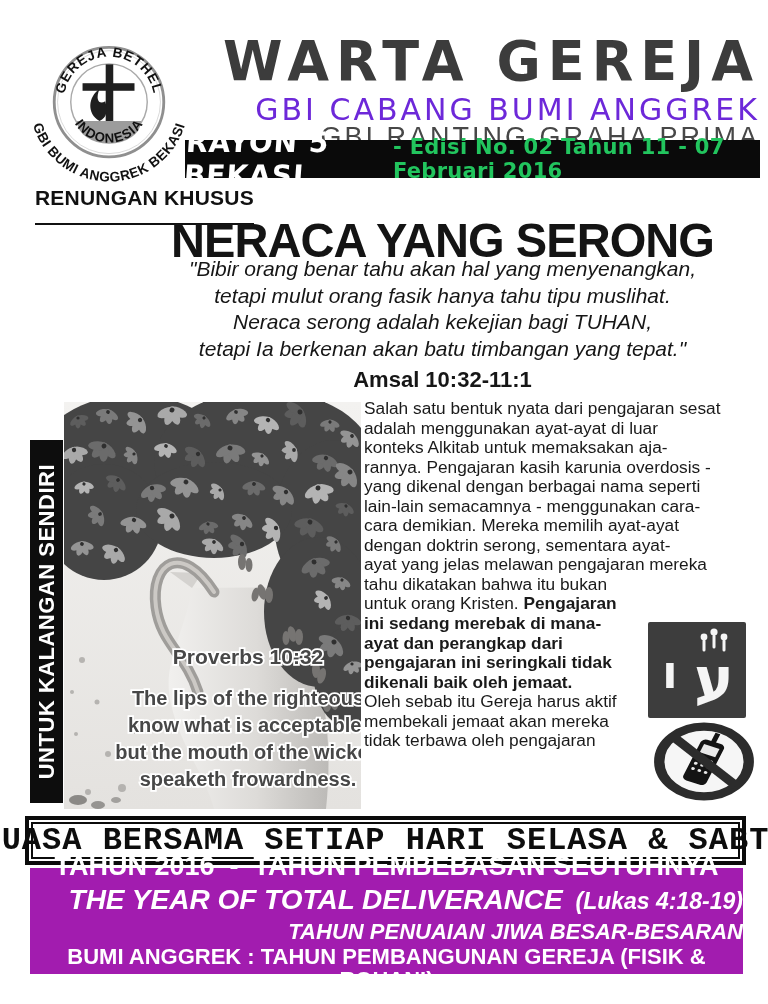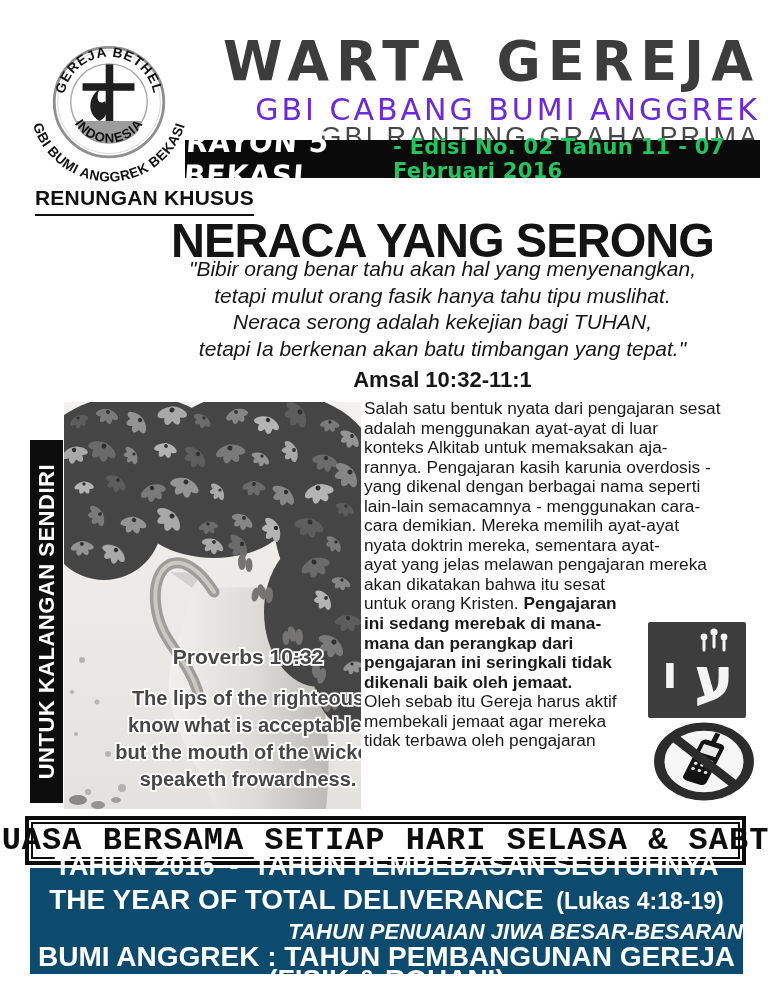--- a/index.html
+++ b/index.html
@@ -17,21 +17,21 @@
              letter-spacing:3px;color:#474747;}
   .banner{position:absolute;left:185px;top:140px;width:575px;height:38px;background:#0a0a0a;
           display:flex;align-items:center;justify-content:center;gap:10px;}
   .banner-left{color:#fff;font-family:"DejaVu Sans",sans-serif;font-weight:bold;
                font-size:28px;letter-spacing:1px;transform:skewX(-4deg);}
   .banner-right{color:#22c55e;font-family:"DejaVu Sans",sans-serif;font-weight:bold;
                 font-size:21px;letter-spacing:0.3px;}
 
   
   .section-label{position:absolute;left:35px;top:186px;font-size:21px;font-weight:bold;
-                 letter-spacing:0.2px;border-bottom:2.5px solid #111;padding-bottom:4px;}
+                 letter-spacing:0.2px;border-bottom:2.5px solid #111;padding-bottom:13px;}
 
   
   .headline{position:absolute;left:130px;top:212px;width:625px;text-align:center;
             font-weight:bold;font-size:49px;letter-spacing:-1px;transform:scaleX(.96);
             color:#141414;}
   .quote{position:absolute;left:110px;top:256px;width:665px;text-align:center;
          font-style:italic;font-size:21px;line-height:26.5px;color:#161616;}
   .quote-ref{font-style:normal;font-weight:bold;font-size:22px;margin-top:5px;}
 
   
@@ -55,28 +55,28 @@
 
   
   .notice-box{position:absolute;left:25px;top:816px;width:713px;height:41px;
               border:4px solid #0b0b0b;}
   .notice-inner{position:absolute;inset:2px;border:2px solid #0b0b0b;display:flex;
                 align-items:center;justify-content:center;}
   .notice-inner span{font-family:Liberation Mono, monospace;font-weight:bold;font-size:32px;
                      letter-spacing:1px;color:#0d0d0d;white-space:pre;}
 
   
-  .footer{position:absolute;left:30px;top:868px;width:713px;height:106px;background:#0c4a6e;
+  .footer{position:absolute;left:30px;top:868px;width:713px;height:106px;background:#a21caf;
           color:#fff;text-align:center;display:flex;flex-direction:column;justify-content:center;
           gap:1px;}
   .f1{font-weight:bold;font-size:27px;line-height:29px;white-space:pre;}
-  .f2{font-weight:bold;font-size:28px;line-height:35px;white-space:pre;}
+  .f2{font-weight:bold;font-style:italic;font-size:28px;line-height:35px;white-space:pre;text-align:right;}
   .f2 .small{font-size:23px;}
   .f3{font-weight:bold;font-style:italic;font-size:22px;line-height:24px;text-align:right;}
-  .f4{font-weight:bold;font-size:28px;line-height:23px;}
+  .f4{font-weight:bold;font-size:22px;line-height:23px;}
 </style>
 </head>
 <body>
 
 <div class="page">
 
   <svg class="logo" width="170" height="153" viewBox="0 0 180 162">
     <defs>
       <path id="arcTop" d="M43.6,57.6 A48,48 0 0 1 136.4,57.6" fill="none"></path>
       <path id="arcBottom" d="M52.8,91.5 A43,43 0 0 0 127.2,91.5" fill="none"></path>
@@ -542,30 +542,30 @@
   </svg>
 
   <div class="body-col" id="body-col">
       <div class="bline"><span>Salah satu bentuk nyata dari pengajaran sesat</span></div>
       <div class="bline"><span>adalah menggunakan ayat-ayat di luar</span></div>
       <div class="bline"><span>konteks Alkitab untuk memaksakan aja-</span></div>
       <div class="bline"><span>rannya. Pengajaran kasih karunia overdosis -</span></div>
       <div class="bline"><span>yang dikenal dengan berbagai nama seperti</span></div>
       <div class="bline"><span>lain-lain semacamnya - menggunakan cara-</span></div>
       <div class="bline"><span>cara demikian. Mereka memilih ayat-ayat</span></div>
-      <div class="bline"><span>nyata doktrin mereka, sementara ayat-</span></div>
+      <div class="bline"><span>dengan doktrin serong, sementara ayat-</span></div>
       <div class="bline"><span>ayat yang jelas melawan pengajaran mereka</span></div>
-      <div class="bline"><span>akan dikatakan bahwa itu sesat</span></div>
+      <div class="bline"><span>tahu dikatakan bahwa itu bukan</span></div>
       <div class="bline"><span>untuk orang Kristen. </span><span class="bf">Pengajaran</span></div>
       <div class="bline"><span class="bf">ini sedang merebak di mana-</span></div>
-      <div class="bline"><span class="bf">mana dan perangkap dari</span></div>
+      <div class="bline"><span class="bf">ayat dan perangkap dari</span></div>
       <div class="bline"><span class="bf">pengajaran ini seringkali tidak</span></div>
       <div class="bline"><span class="bf">dikenali baik oleh jemaat.</span></div>
       <div class="bline"><span>Oleh sebab itu Gereja harus aktif</span></div>
-      <div class="bline"><span>membekali jemaat agar mereka</span></div>
+      <div class="bline"><span>membekali jemaat akan mereka</span></div>
       <div class="bline"><span>tidak terbawa oleh pengajaran</span></div>
     </div>
 
   <div class="icon-hebrew">
     <svg width="98" height="96" viewBox="0 0 98 96">
       <rect x="0" y="0" width="98" height="96" rx="2" fill="#3d3d3d"></rect>
       <text x="66" y="78" font-family="DejaVu Sans, sans-serif" font-size="60" font-weight="bold" fill="#f5f5f5" text-anchor="middle">ע</text>
       <text x="22" y="66" font-family="DejaVu Sans, sans-serif" font-size="46" font-weight="bold" fill="#f5f5f5" text-anchor="middle">ו</text>
       <g stroke="#f5f5f5" stroke-width="3" stroke-linecap="round">
         <path d="M56,28 v-9"></path>

